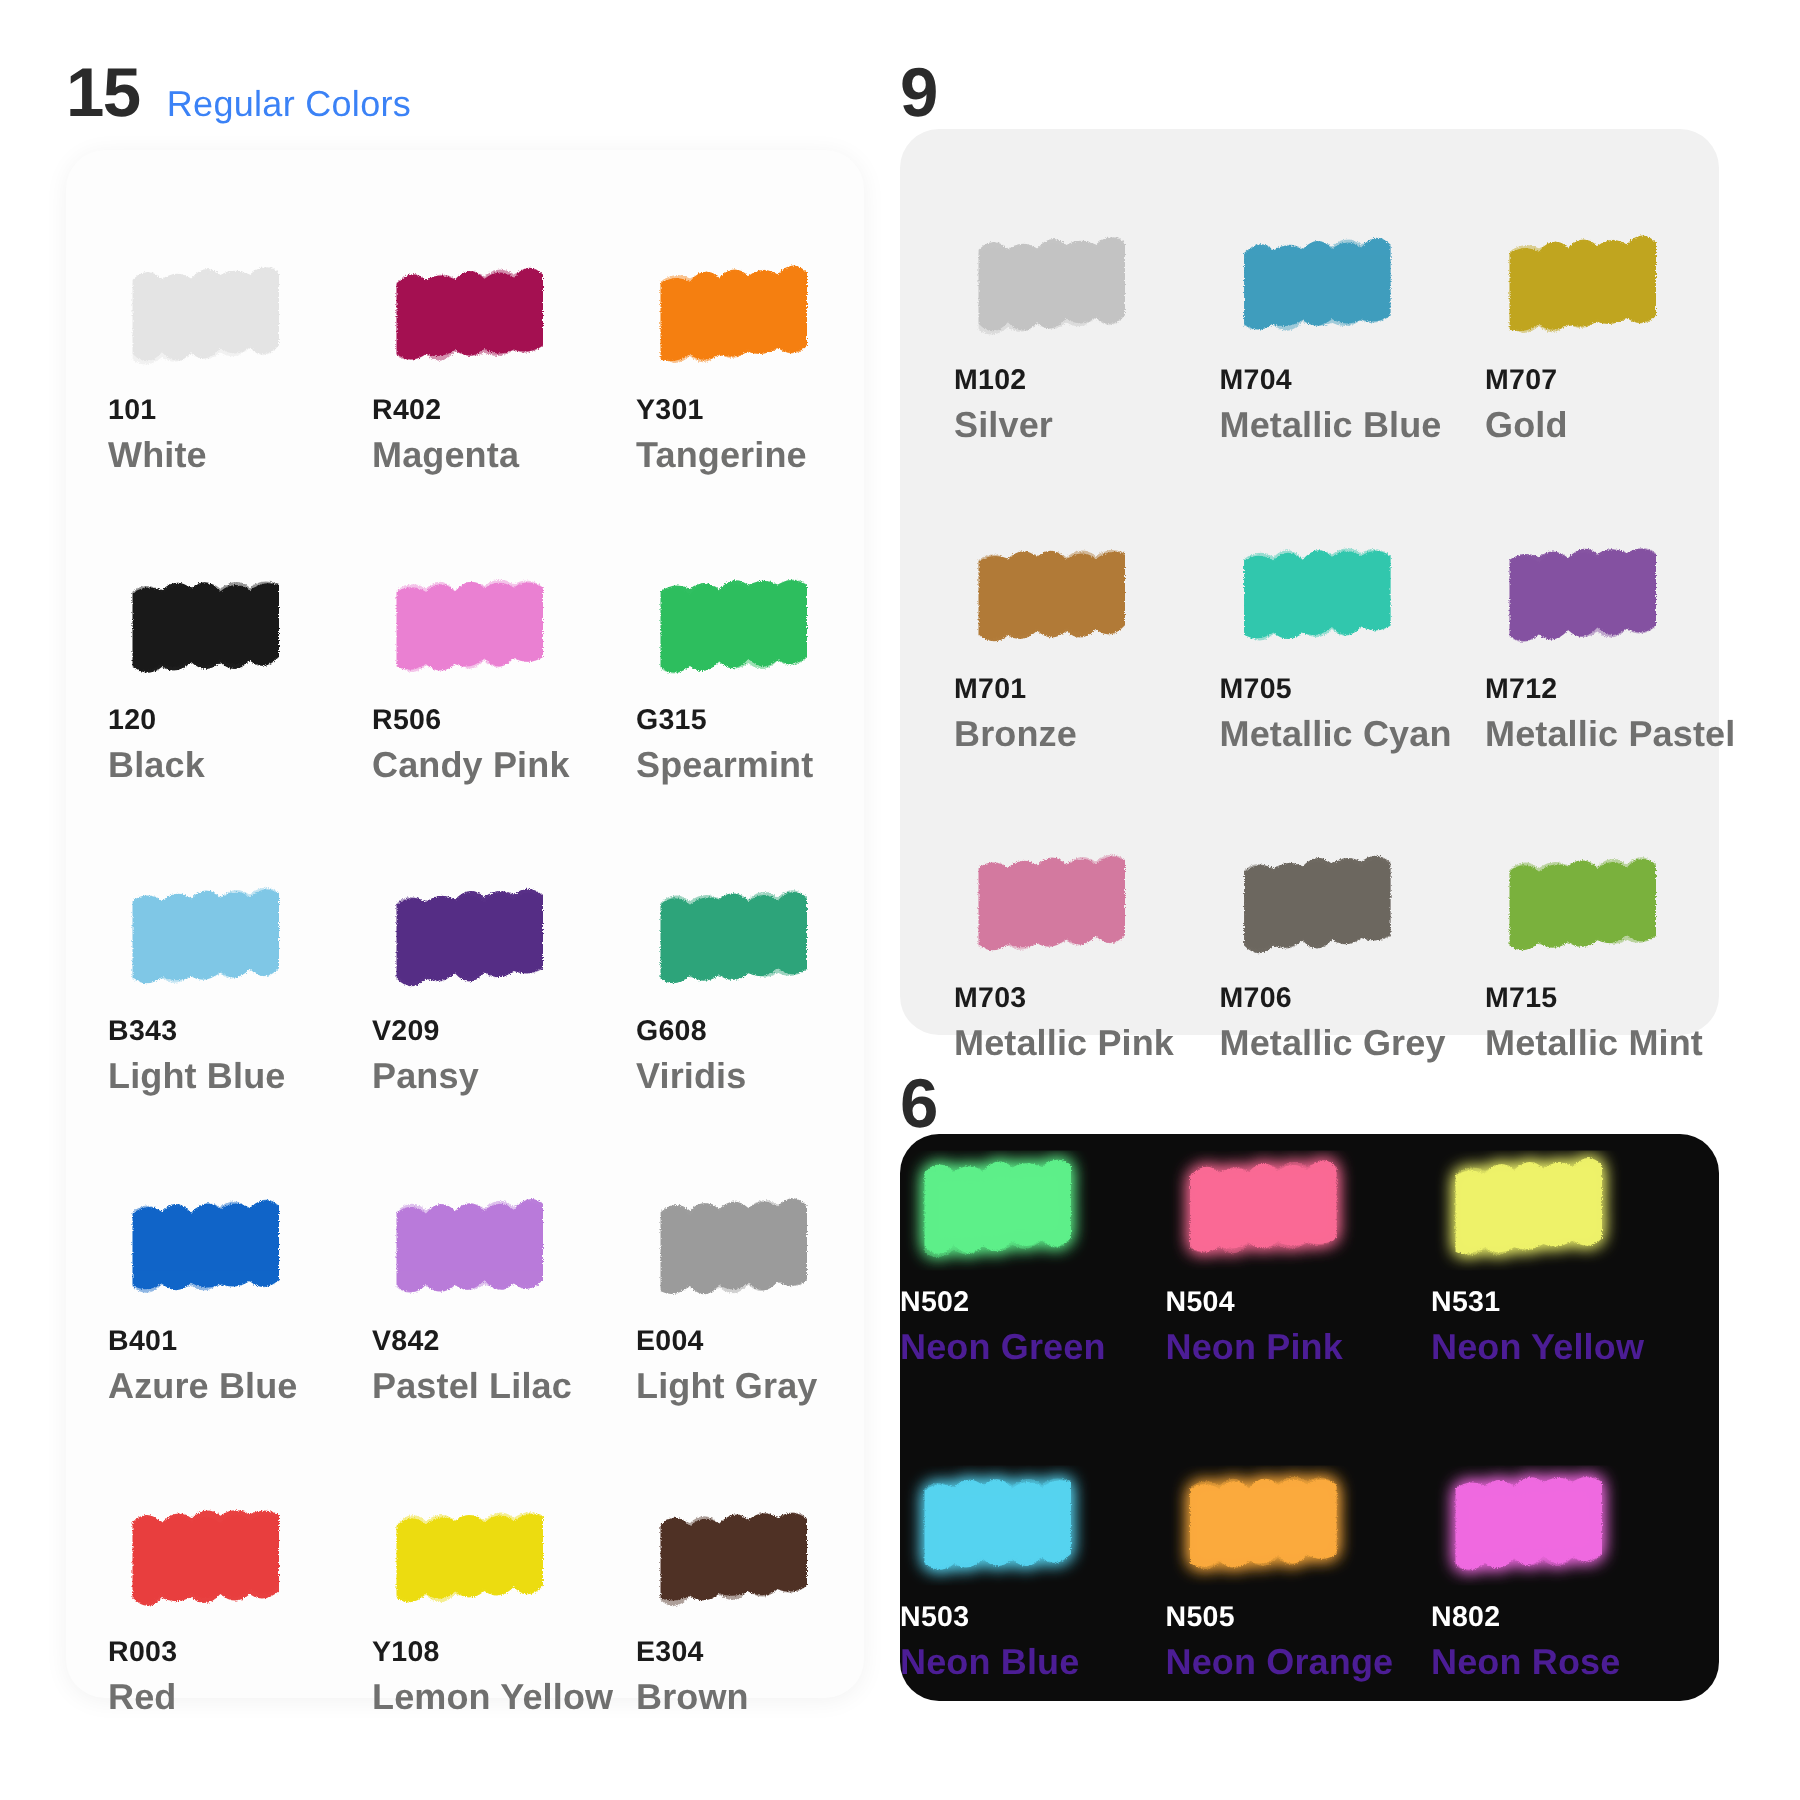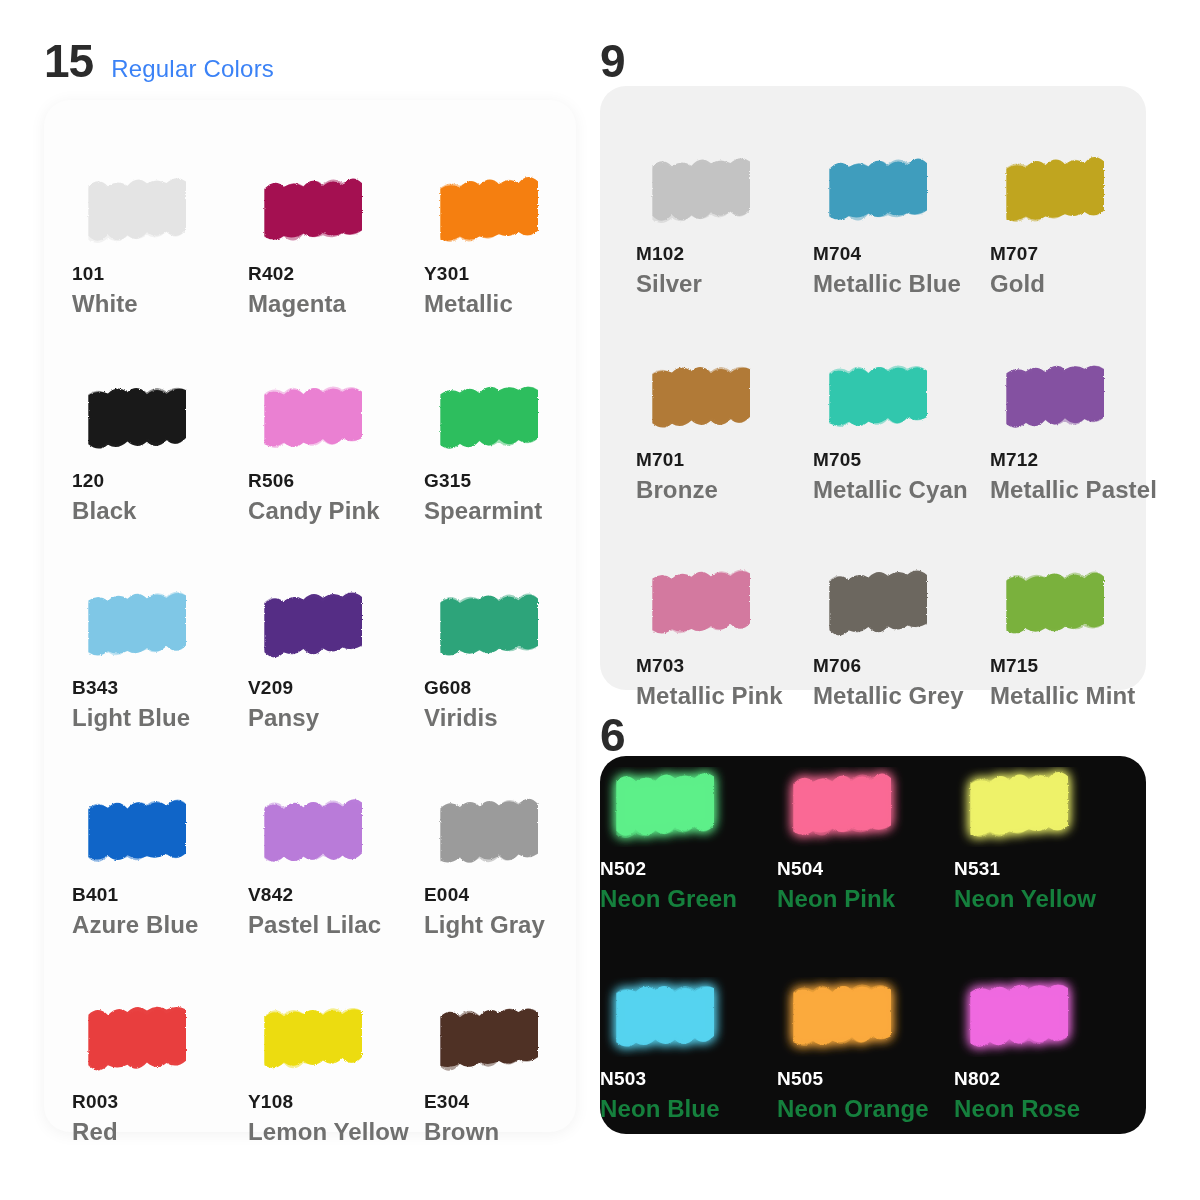--- a/index.html
+++ b/index.html
@@ -90,21 +90,21 @@
     margin-top: 5px;
     font-size: 24px;
     font-weight: 700;
     color: #70706f;
     letter-spacing: 0.1px;
     line-height: 1.15;
     white-space: nowrap;
   }
   
   .on-dark .swatch-code { color: #ffffff; }
-  .on-dark .swatch-name { color: #15803d; }
+  .on-dark .swatch-name { color: #4c1d95; }
 </style>
 </head>
 <body>
 
 <div class="page">
 
   <div class="section-head" style="left:44px; top:38px;">
     <span class="section-count">15</span>
     <span class="section-title">Regular Colors</span>
   </div>
@@ -149,21 +149,21 @@
               <feTurbulence type="fractalNoise" baseFrequency="0.9" numOctaves="3" seed="5" result="n"></feTurbulence>
               <feDisplacementMap in="SourceGraphic" in2="n" scale="3" xChannelSelector="R" yChannelSelector="G"></feDisplacementMap>
             </filter>
           </defs>
           <g>
             <path d="M 4 10.876200274348422 Q 16.200000000000003 3.112712620027433 28.400000000000002 9.780390946502056 Q 40.60000000000001 -5.251263717421126 52.800000000000004 6.493720850480109 Q 65 -6.60803840877915 77.2 4.931330589849108 Q 89.4 -3.636623799725653 101.60000000000001 3.6611213991769533 Q 113.8 -10.423439643347052 126 1.9917352537722899 L 126 63.11224708504801 Q 113.8 74.24187585733883 101.60000000000001 64.86771604938272 Q 89.39999999999999 73.27465963648834 77.2 67.90025977366255 Q 65 74.86711419753087 52.800000000000004 70.68177469135803 Q 40.60000000000001 78.82170867626886 28.400000000000002 70.59497685185185 Q 16.200000000000003 78.4223936899863 4 74.65221193415638 Z" fill="#f57d0b" filter="url(#tx-regular-2)" opacity="0.97"></path>
             <path d="M 4 9.748971193415638 Q 16.200000000000003 0.2807681755829907 28.400000000000002 7.132517146776406 Q 40.60000000000001 -0.7708624828532233 52.800000000000004 5.933912894375858 Q 65 -4.753563100137174 77.2 6.953415637860083 Q 89.4 -6.309308984910837 101.60000000000001 5.0552229080932785 Q 113.8 -5.265260631001372 126 1.622050754458162 L 126 63.48733281893004 Q 113.8 75.02651234567902 101.60000000000001 64.38040466392319 Q 89.39999999999999 74.0566383744856 77.2 65.57489969135803 Q 65 79.30075617283951 52.800000000000004 68.93811899862827 Q 40.60000000000001 83.1539274691358 28.400000000000002 71.70463048696844 Q 16.200000000000003 83.04825102880659 4 71.84974279835392 Z" fill="#f57d0b" filter="url(#tx-regular-2)" opacity="0.45"></path>
           </g>
         </svg>
         <div class="swatch-code">Y301</div>
-        <div class="swatch-name">Metallic</div>
+        <div class="swatch-name">Tangerine</div>
       </div>
       <div class="swatch-cell">
         <svg class="swatch-art" viewBox="-10 -10 152 100">
           <defs>
             <filter id="tx-regular-3" x="-30%" y="-30%" width="160%" height="160%">
               <feTurbulence type="fractalNoise" baseFrequency="0.9" numOctaves="3" seed="6" result="n"></feTurbulence>
               <feDisplacementMap in="SourceGraphic" in2="n" scale="3" xChannelSelector="R" yChannelSelector="G"></feDisplacementMap>
             </filter>
           </defs>
           <g>

